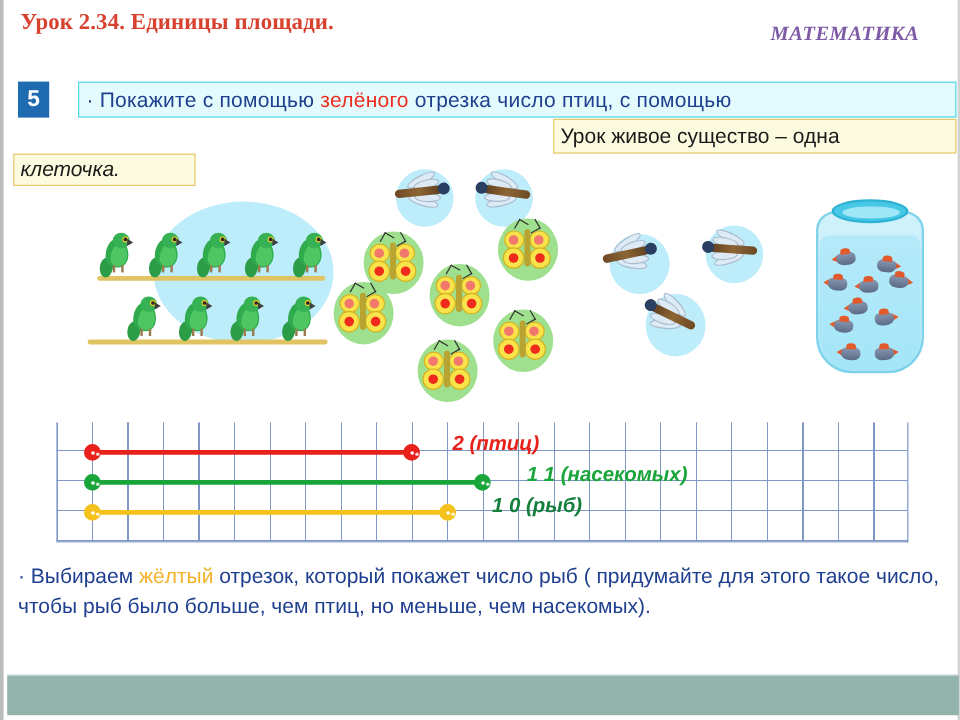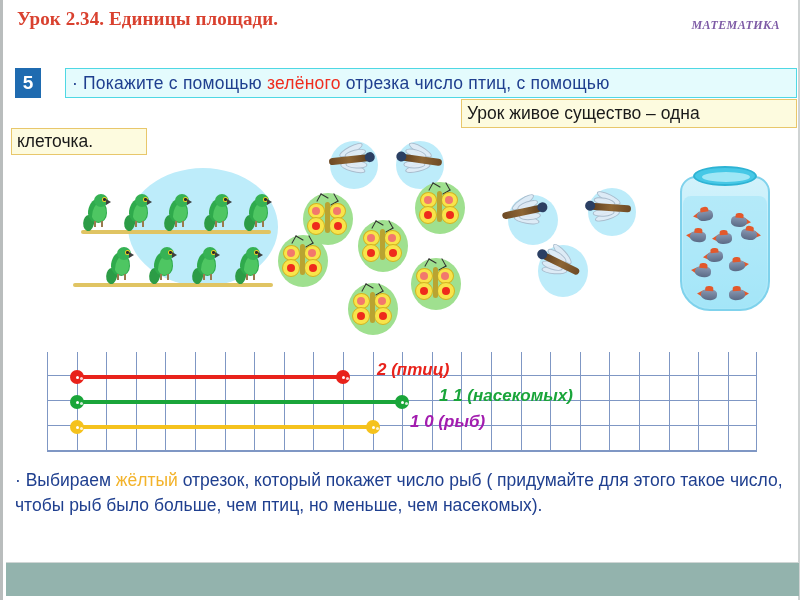--- a/index.html
+++ b/index.html
@@ -21,23 +21,23 @@
   
   #lesson-title {
     position: absolute; left: 14px; top: 8px;
     font-family: "Liberation Serif", serif;
     font-size: 19px; font-weight: 700;
     color: #d9412f;
     letter-spacing: .1px;
     white-space: nowrap;
   }
   #subject-label {
-    position: absolute; right: 18px; top: 18px;
+    position: absolute; right: 32px; top: 18px;
     font-family: "Liberation Serif", serif;
-    font-size: 12px; font-style: italic; font-weight: 700;
+    font-size: 17px; font-style: italic; font-weight: 700;
     color: #7e5ba6;
     letter-spacing: .4px;
   }
   #section-title {
     position: absolute; left: 0; right: 0; top: 40px;
     text-align: center;
     font-size: 19px; font-weight: 700;
     color: #fbc038;
     text-shadow: 0 0 1px #f0ae1c;
     padding-left: 50px;
@@ -82,22 +82,22 @@
     position: absolute; left: 458px; top: 99px;
     width: 336px; height: 29px;
     display: flex; align-items: center;
   }
   #note-box .txt {
     font-size: 17.5px; color: #1a1a1a; white-space: nowrap;
     padding-left: 5px;
   }
   #note-box2 {
     position: absolute; left: 8px; top: 128px;
-    width: 136px; height: 27px;
-    display: flex; align-items: center;
+    width: 152px; height: 27px;
+    display: flex; align-items: center; font-style: italic;
   }
   #note-box2 .txt {
     font-size: 17.5px; color: #1a1a1a; padding-left: 5px;
   }
   .w-red   { color: #ef2d1f; }
   .w-green { color: #7ec94e; }
   .w-gold  { color: #f3b32a; }
 
   
   #illustration {
@@ -301,21 +301,21 @@
   #seg-yellow { background:#f5c21d; color:#f5c21d; }
 
   .seg-label {
     position: absolute;
     font-family: "Liberation Sans", sans-serif;
     font-size: 17px; font-style: italic; font-weight: 700;
     white-space: nowrap;
   }
   #label-birds   { color: #e8221b; }
   #label-insects { color: #1aa53a; }
-  #label-fish    { color: #a21caf; text-align: center; }
+  #label-fish    { color: #15803d; text-align: center; }
 
   
   #bottom-task {
     position: absolute; left: 12px; top: 468px;
     width: 775px;
     font-size: 17.5px; line-height: 25px;
     color: #1f3f8f;
   }
 
   

